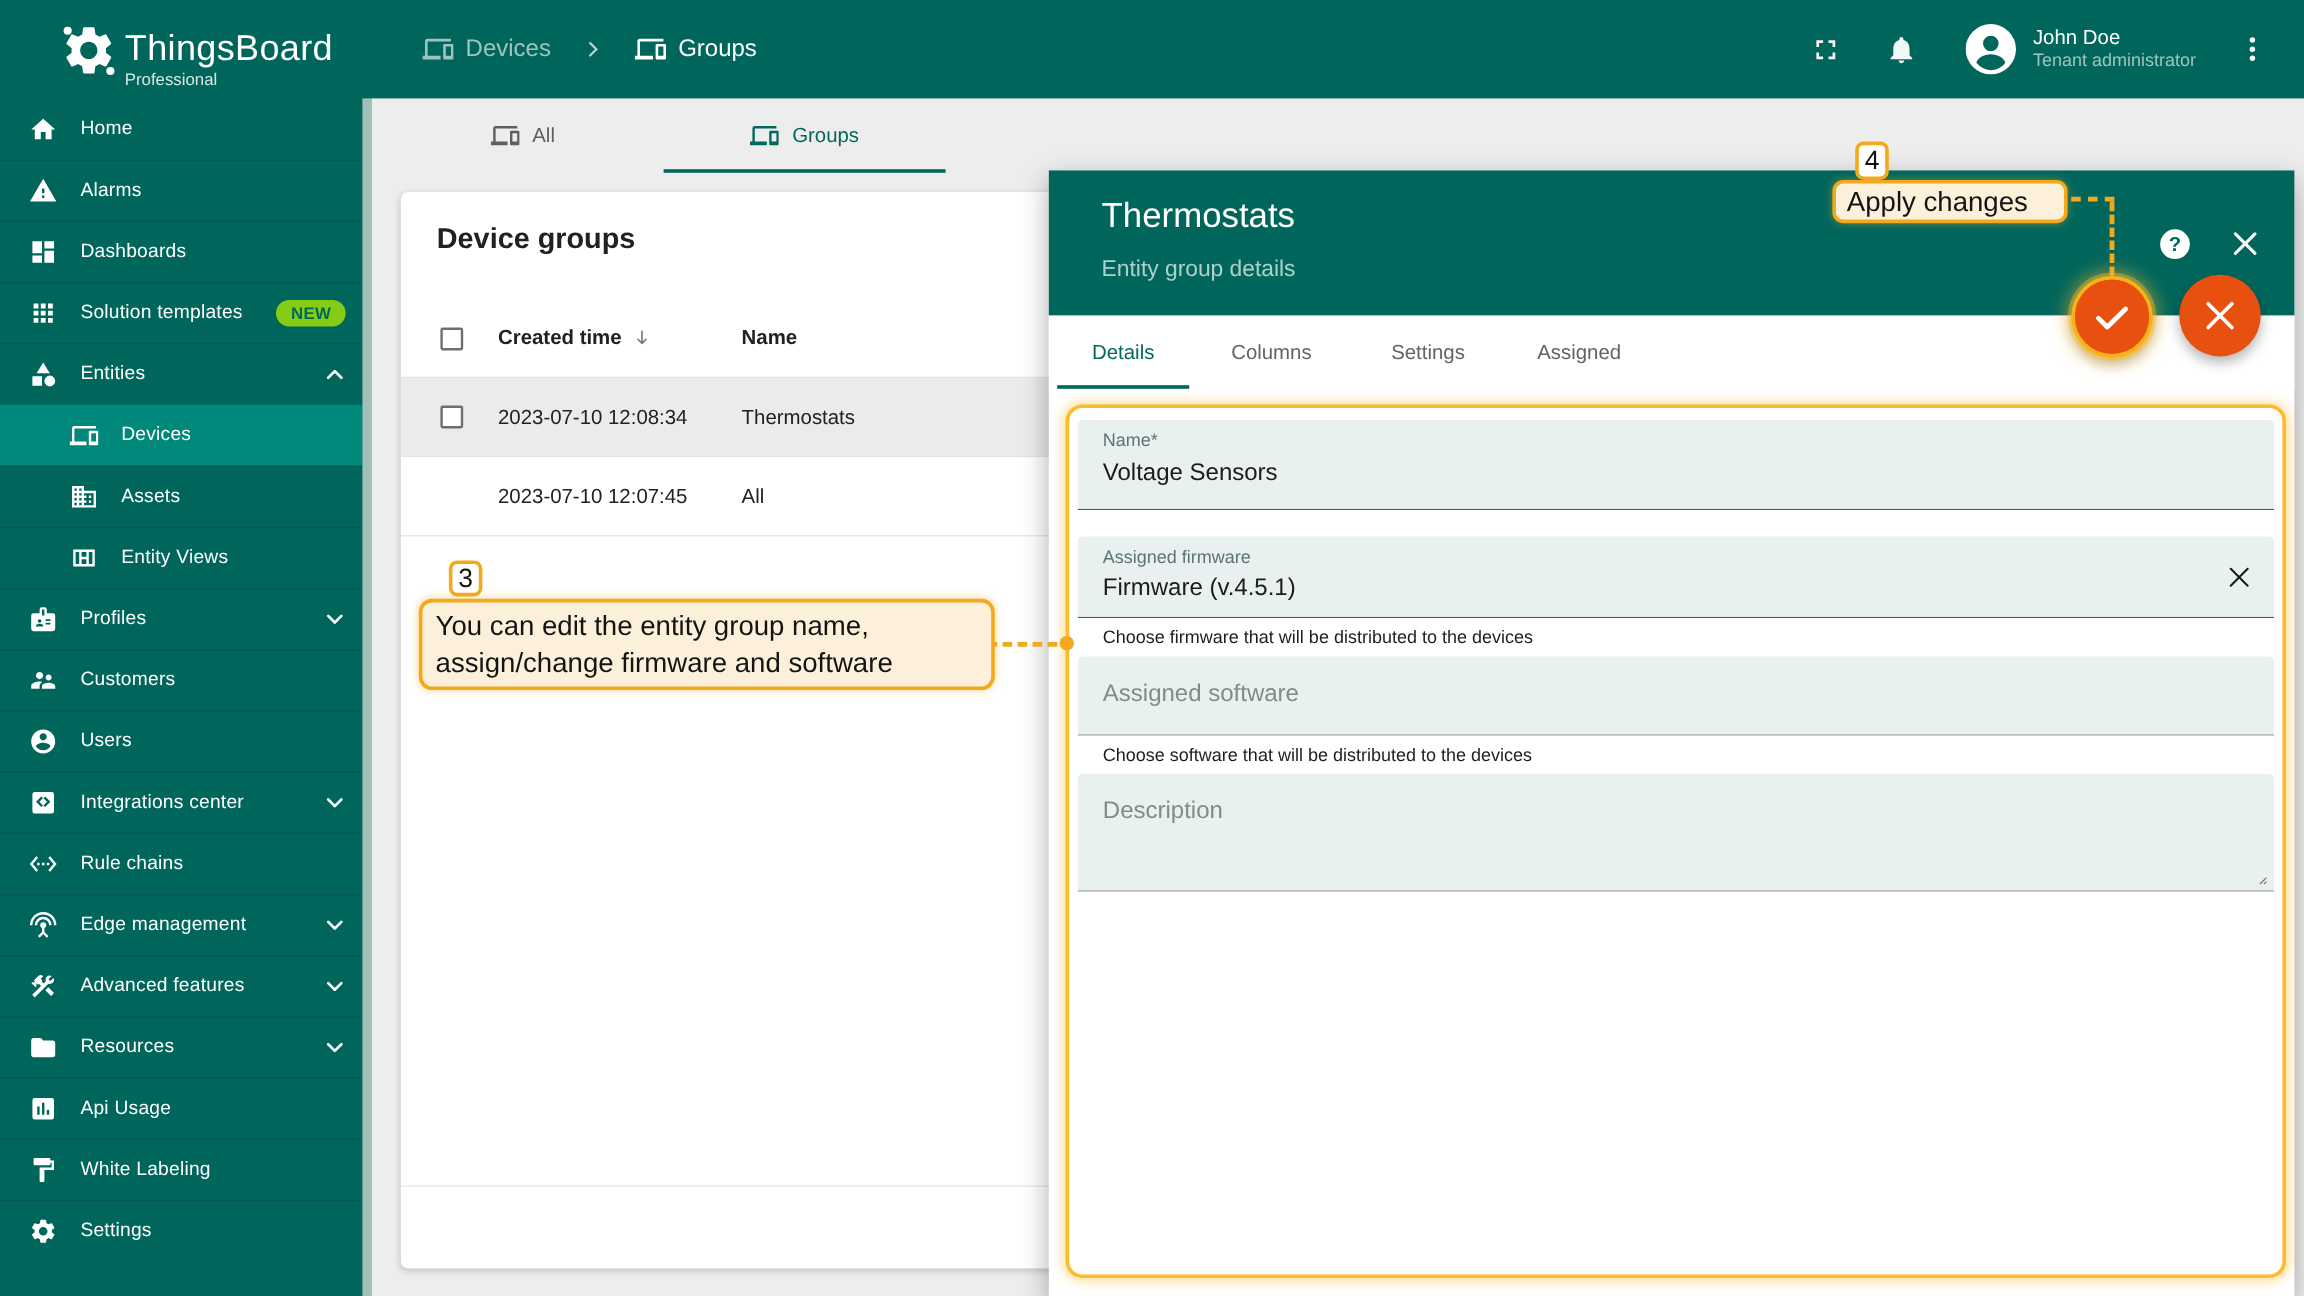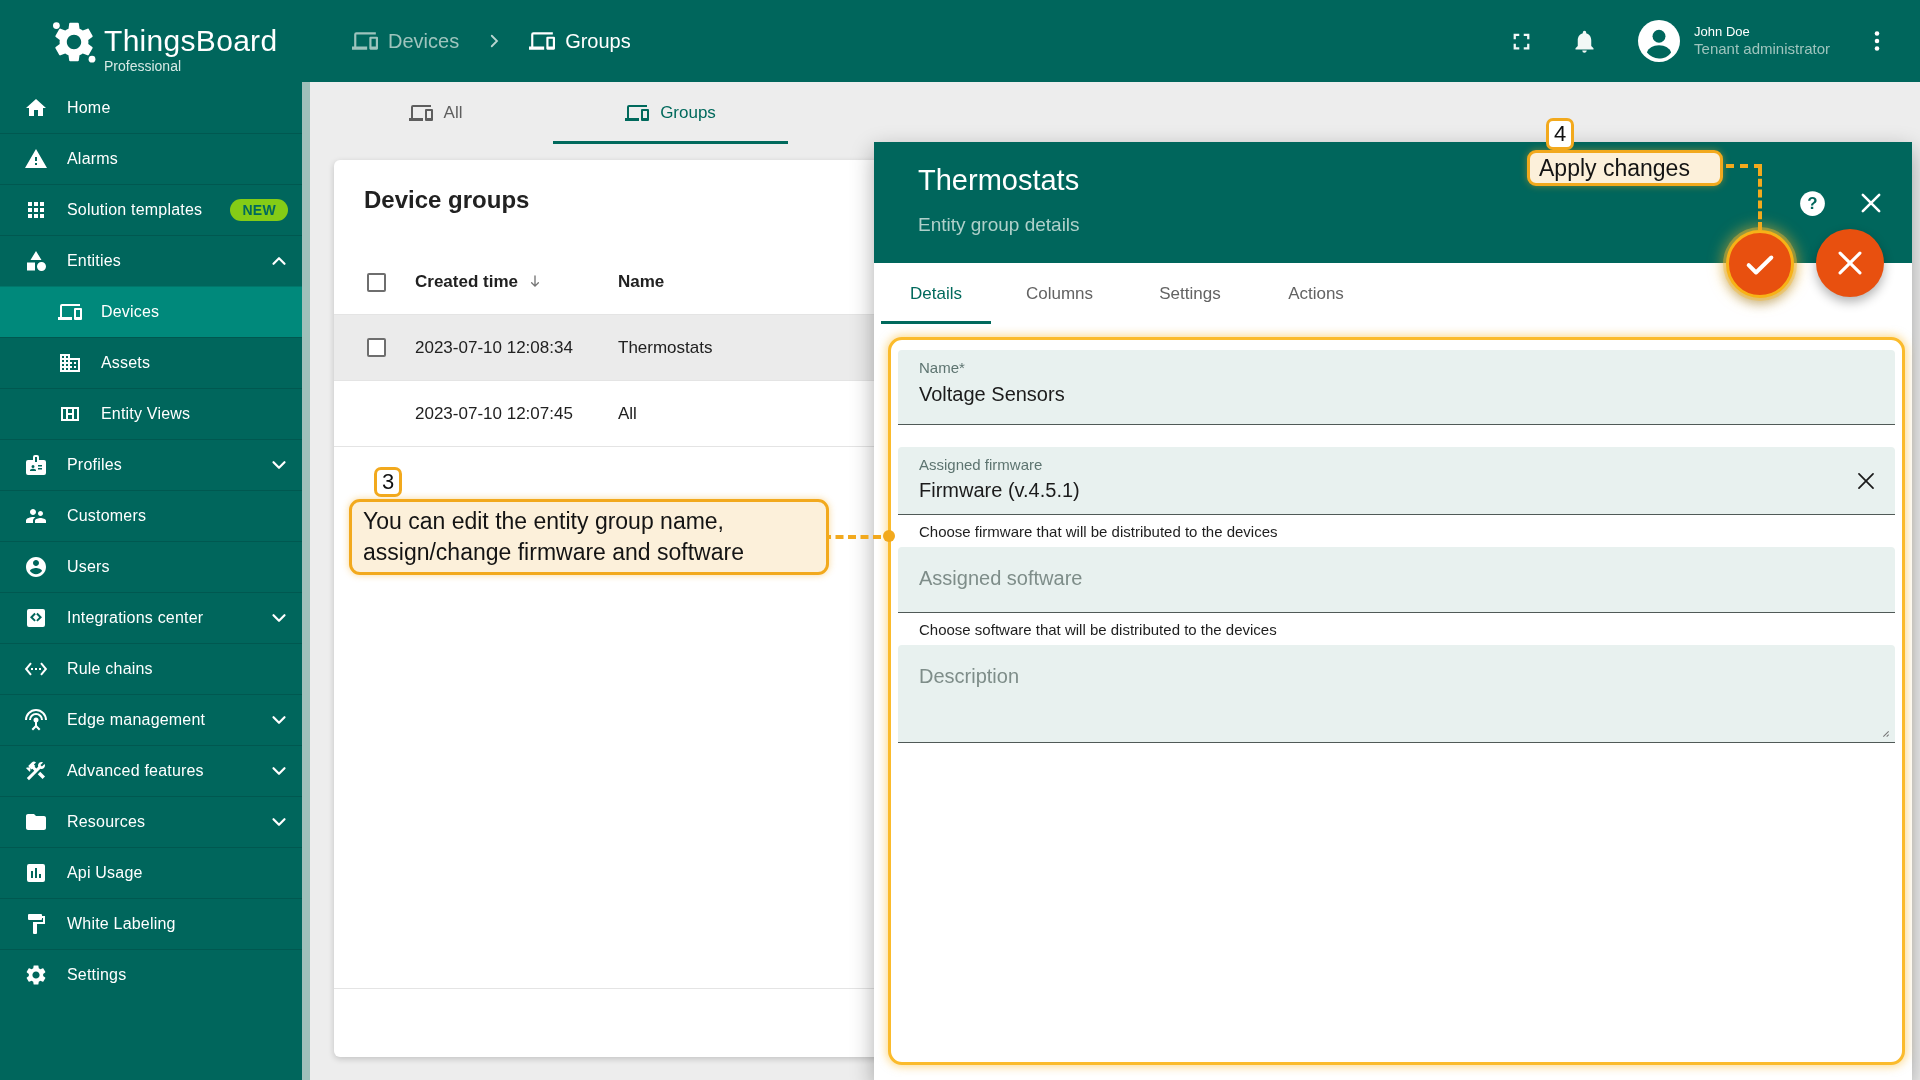--- a/index.html
+++ b/index.html
@@ -27,21 +27,21 @@
   .crumb { display:flex; align-items:center; gap:12px; font-size:20px; }
   .crumb .ico { width:26px; height:26px; }
   .crumb-item { display:flex; align-items:center; gap:10px; cursor:pointer; }
   .crumb-dim { color:#9EC4BD; }
   .crumb-lit { color:#fff; }
   .crumb-sep { width:18px; height:18px; color:#B9D6D1; margin:0 14px; }
   .topbar .spacer { flex:1; }
   .tb-btn { width:27px; height:27px; color:#F2F8F6; margin-left:36px; cursor:pointer; }
   .avatar { width:42px; height:42px; margin-left:40px; cursor:pointer; }
   .user-block { margin-left:14px; line-height:1.25; cursor:pointer; }
-  .user-name { font-size:13px; color:#fff; }
+  .user-name { font-size:17px; color:#fff; }
   .user-role { font-size:15px; color:#9EC4BD; }
   .more-btn { width:26px; height:26px; color:#fff; margin-left:34px; margin-right:8px; cursor:pointer; }
 
   
   .content { position:absolute; left:310px; top:82px; right:0; bottom:0; background:#EDEDED; }
   .main-tabs { position:absolute; left:318px; top:82px; height:62px; display:flex; z-index:6; }
   .mtab { width:235px; display:flex; align-items:center; justify-content:center; gap:11px; font-size:17px; font-weight:500; color:#5E5E5E; cursor:pointer; position:relative; }
   .mtab .ico { width:24px; height:24px; }
   .mtab.active { color:#00695C; }
   .mtab.active::after { content:""; position:absolute; left:0; right:0; bottom:0; height:3px; background:#00695C; }
@@ -133,20 +133,28 @@
         </span>
         <span class="lbl">Home</span>
       </div>
     <div class="mi">
         <span class="ico">
           <svg viewBox="0 0 24 24" fill="currentColor" xmlns="http://www.w3.org/2000/svg">
             <path d="M1 21h22L12 2 1 21zm12-3h-2v-2h2v2zm0-4h-2v-4h2v4z"></path>
           </svg>
         </span>
         <span class="lbl">Alarms</span>
+      </div>
+    <div class="mi">
+        <span class="ico">
+          <svg viewBox="0 0 24 24" fill="currentColor" xmlns="http://www.w3.org/2000/svg">
+            <path d="M3 13h8V3H3v10zm0 8h8v-6H3v6zm10 0h8V11h-8v10zm0-18v6h8V3h-8z"></path>
+          </svg>
+        </span>
+        <span class="lbl">Dashboards</span>
       </div>
     <div class="mi">
         <span class="ico">
           <svg viewBox="0 0 24 24" fill="currentColor" xmlns="http://www.w3.org/2000/svg">
             <path d="M4 8h4V4H4v4zm6 0h4V4h-4v4zm6-4v4h4V4h-4zM4 14h4v-4H4v4zm6 0h4v-4h-4v4zm6 0h4v-4h-4v4zM4 20h4v-4H4v4zm6 0h4v-4h-4v4zm6 0h4v-4h-4v4z"></path>
           </svg>
         </span>
         <span class="lbl">Solution templates</span>
         <span class="badge">NEW</span>
       </div>
@@ -424,21 +432,21 @@
     <span class="p-close">
         <svg viewBox="0 0 24 24" fill="currentColor" xmlns="http://www.w3.org/2000/svg">
           <path d="M5 5l14 14M19 5L5 19" fill="none" stroke="#fff" stroke-width="2.2" stroke-linecap="round"></path>
         </svg>
       </span>
   </div>
   <div class="p-tabs">
     <div class="ptab w1 active">Details</div>
     <div class="ptab w2">Columns</div>
     <div class="ptab w3">Settings</div>
-    <div class="ptab w4">Actions</div>
+    <div class="ptab w4">Assigned</div>
   </div>
   <div class="form-outline">
     <div class="field f-name">
       <div class="f-label">Name*</div>
       <div class="f-value">Voltage Sensors</div>
     </div>
     <div class="field f-fw">
       <div class="f-label">Assigned firmware</div>
       <div class="f-value">Firmware (v.4.5.1)</div>
       <span class="clear-x">

